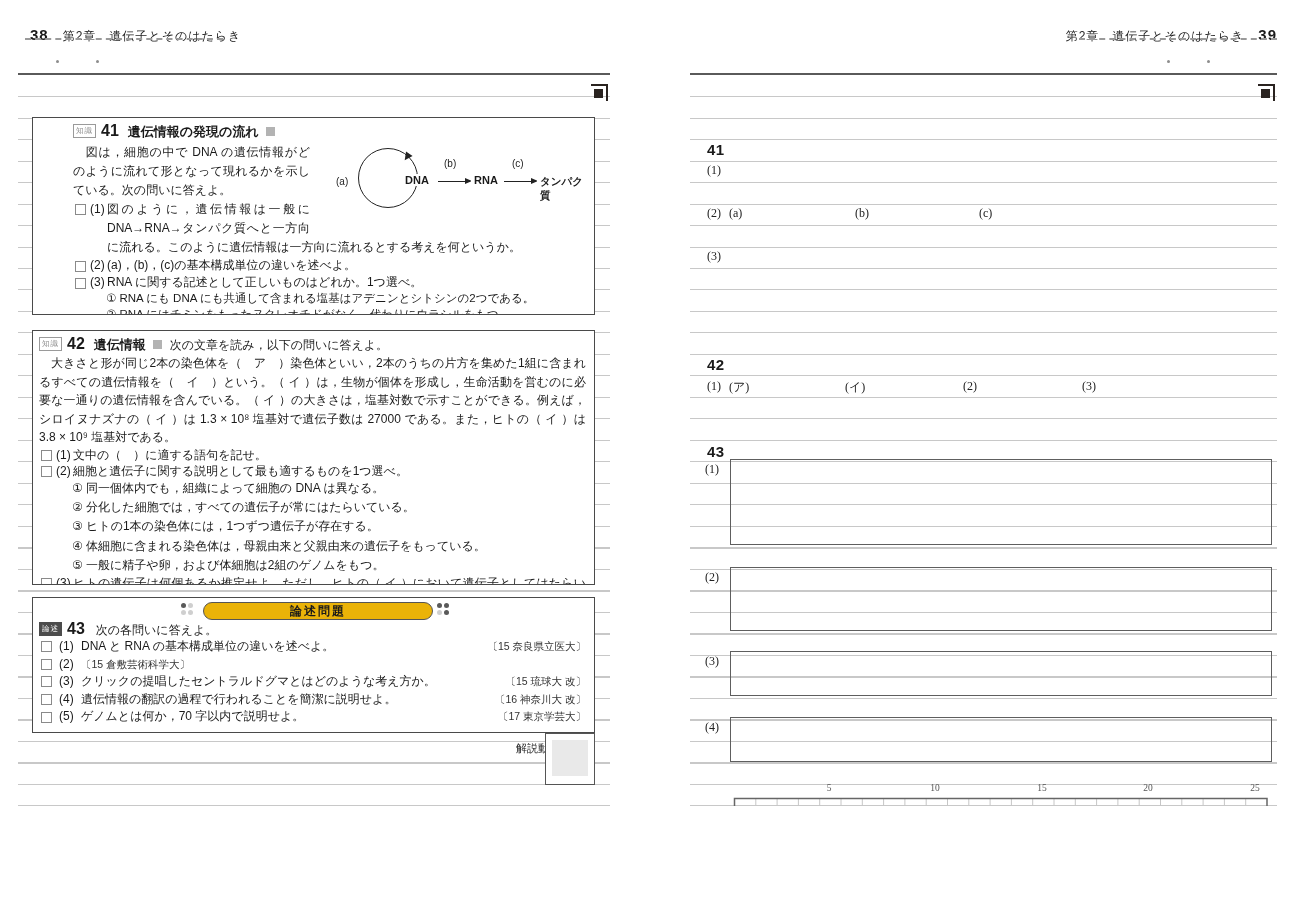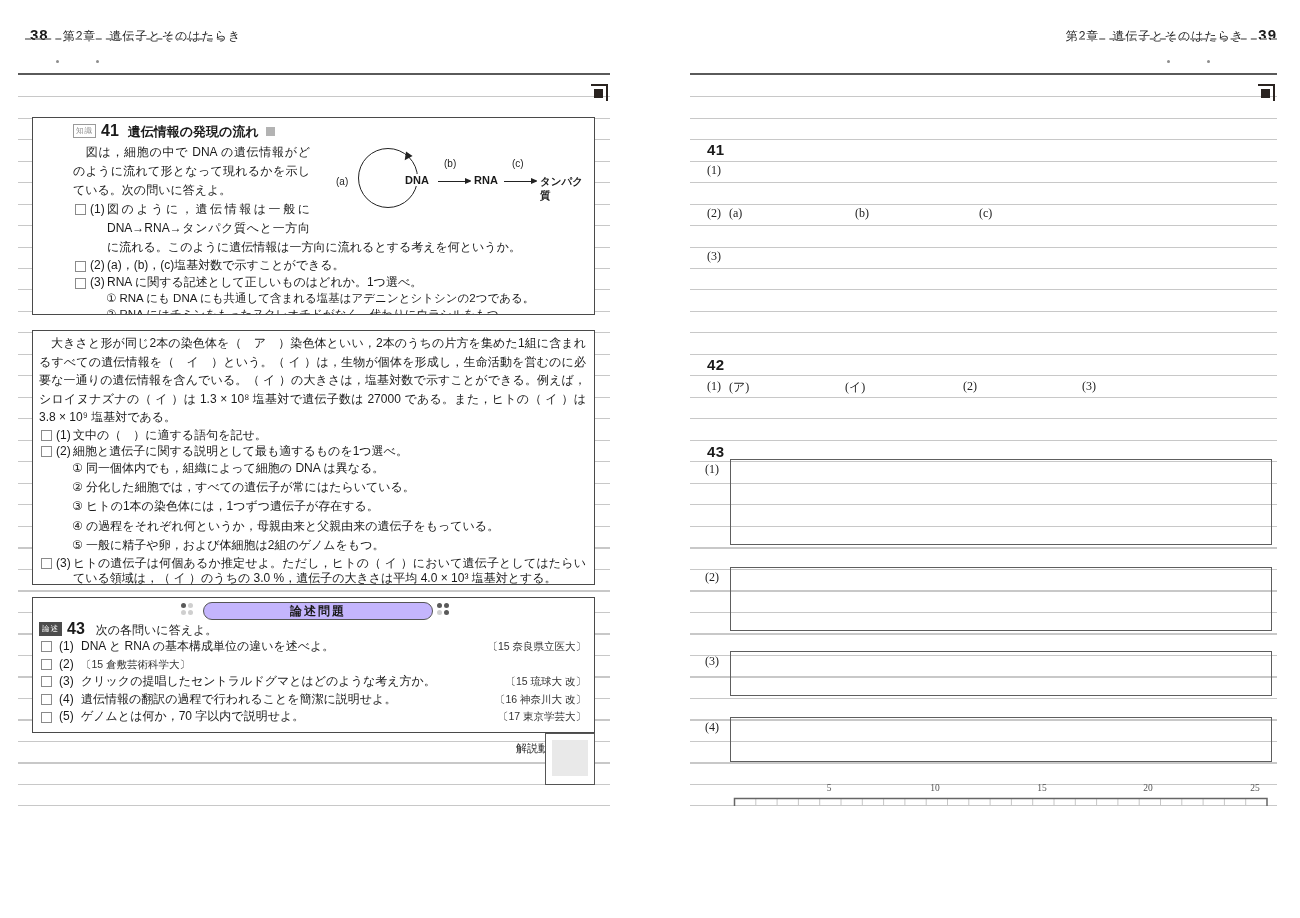--- a/index.html
+++ b/index.html
@@ -45,21 +45,21 @@
   
   .fig{float:right;width:270px;height:92px;position:relative;margin:0 0 2px 6px;}
   .fcircle{position:absolute;left:42px;top:5px;width:58px;height:58px;border:1.5px solid #222;border-radius:50%;}
   .fhead{position:absolute;left:87px;top:10px;width:0;height:0;border-left:8px solid #222;border-top:4.5px solid transparent;border-bottom:4.5px solid transparent;transform:rotate(125deg);}
   .flab{position:absolute;font-size:10px;color:#222;}
   .fnode{position:absolute;font-size:11px;font-weight:bold;background:#fff;padding:0 3px;top:31px;}
   .fjp{font-weight:bold;font-size:10.5px;}
   .arr{position:absolute;top:38px;height:0;border-top:1.3px solid #222;}
   .arr::after{content:"";position:absolute;right:-2px;top:-4px;width:0;height:0;border-left:7px solid #222;border-top:3.5px solid transparent;border-bottom:3.5px solid transparent;}
   
-  .banner{position:absolute;left:170px;top:4px;width:228px;height:16px;border:1.5px solid #555;border-radius:9px;background:#c4b5fd;
+  .banner{position:absolute;left:170px;top:4px;width:228px;height:16px;border:1.5px solid #555;border-radius:9px;background:#eab308;
           text-align:center;font-size:12px;font-weight:bold;line-height:16px;letter-spacing:2px;}
   .dots{position:absolute;top:5px;width:12px;height:12px;display:flex;flex-wrap:wrap;gap:1.5px;}
   .dots b{width:5px;height:5px;border-radius:50%;display:block;}
   .dk{background:#5a5a5a;} .lt{background:#cfcfcf;}
   .item{display:flex;align-items:baseline;font-size:12px;line-height:17.6px;}
   .item .chk2{width:9px;height:9px;border:1px solid #8a8a8a;background:#fff;margin:0 7px 0 2px;flex:0 0 auto;align-self:center;}
   .item .ino{width:22px;flex:0 0 auto;}
   .item .itx{flex:1 1 auto;}
   
   .vlabel{font-size:11px;color:#222;}
@@ -108,51 +108,54 @@
       </div>
       <div class="txt intro">　図は，細胞の中で DNA の遺伝情報がどのように流れて形となって現れるかを示している。次の問いに答えよ。</div>
       <div class="q txt lh19">
         <span class="chk"></span>
         <span class="no">(1)</span>
         <span>図のように，遺伝情報は一般に DNA→RNA→タンパク質へと一方向に流れる。このように遺伝情報は一方向に流れるとする考えを何というか。</span>
       </div>
       <div class="q txt lh17">
         <span class="chk"></span>
         <span class="no">(2)</span>
-        <span>(a)，(b)，(c)塩基対数で示すことができる。</span>
+        <span>(a)，(b)，(c)の基本構成単位の違いを述べよ。</span>
       </div>
       <div class="q txt lh17">
         <span class="chk"></span>
         <span class="no">(3)</span>
         <span>RNA に関する記述として正しいものはどれか。1つ選べ。</span>
       </div>
       <div class="chlist">
         <div class="ch">① RNA にも DNA にも共通して含まれる塩基はアデニンとシトシンの2つである。</div>
         <div class="ch">② RNA にはチミンをもったヌクレオチドがなく，代わりにウラシルをもつ。</div>
 
       </div>
     </div>
 
     <div class="abs pbox" style="left:32px;top:330px;width:563px;height:255px;">
+      <div class="trow" style="height:20px;">
+        <span class="bk">知識</span><span class="pnum">42</span><span class="ptitle">遺伝情報</span><span class="tsq"></span><span class="lead">次の文章を読み，以下の問いに答えよ。</span>
+      </div>
       <div class="txt intro" style="line-height:18.5px;">　大きさと形が同じ2本の染色体を（　ア　）染色体といい，2本のうちの片方を集めた1組に含まれるすべての遺伝情報を（　イ　）という。（ イ ）は，生物が個体を形成し，生命活動を営むのに必要な一通りの遺伝情報を含んでいる。（ イ ）の大きさは，塩基対数で示すことができる。例えば，シロイヌナズナの（ イ ）は 1.3 × 10⁸ 塩基対で遺伝子数は 27000 である。また，ヒトの（ イ ）は 3.8 × 10⁹ 塩基対である。</div>
       <div class="q txt" style="line-height:16px;">
         <span class="chk" style="top:3px;"></span>
         <span class="no">(1)</span>
         <span>文中の（　）に適する語句を記せ。</span>
       </div>
       <div class="q txt" style="line-height:16px;">
         <span class="chk" style="top:3px;"></span>
         <span class="no">(2)</span>
         <span>細胞と遺伝子に関する説明として最も適するものを1つ選べ。</span>
       </div>
       <div class="chlist">
         <div class="ch42">① 同一個体内でも，組織によって細胞の DNA は異なる。</div>
         <div class="ch42">② 分化した細胞では，すべての遺伝子が常にはたらいている。</div>
         <div class="ch42">③ ヒトの1本の染色体には，1つずつ遺伝子が存在する。</div>
-        <div class="ch42">④ の過程をそれぞれ何というか，母親由来と父親由来の遺伝子をもっている。</div>
+        <div class="ch42">④ 体細胞に含まれる染色体は，母親由来と父親由来の遺伝子をもっている。</div>
         <div class="ch42">⑤ 一般に精子や卵，および体細胞は2組のゲノムをもつ。</div>
       </div>
       <div class="q txt" style="line-height:15.5px;">
         <span class="chk" style="top:2px;"></span>
         <span class="no">(3)</span>
         <span>ヒトの遺伝子は何個あるか推定せよ。ただし，ヒトの（ イ ）において遺伝子としてはたらいている領域は，（ イ ）のうちの 3.0 %，遺伝子の大きさは平均 4.0 × 10³ 塩基対とする。</span>
         
       </div>
     </div>
 

